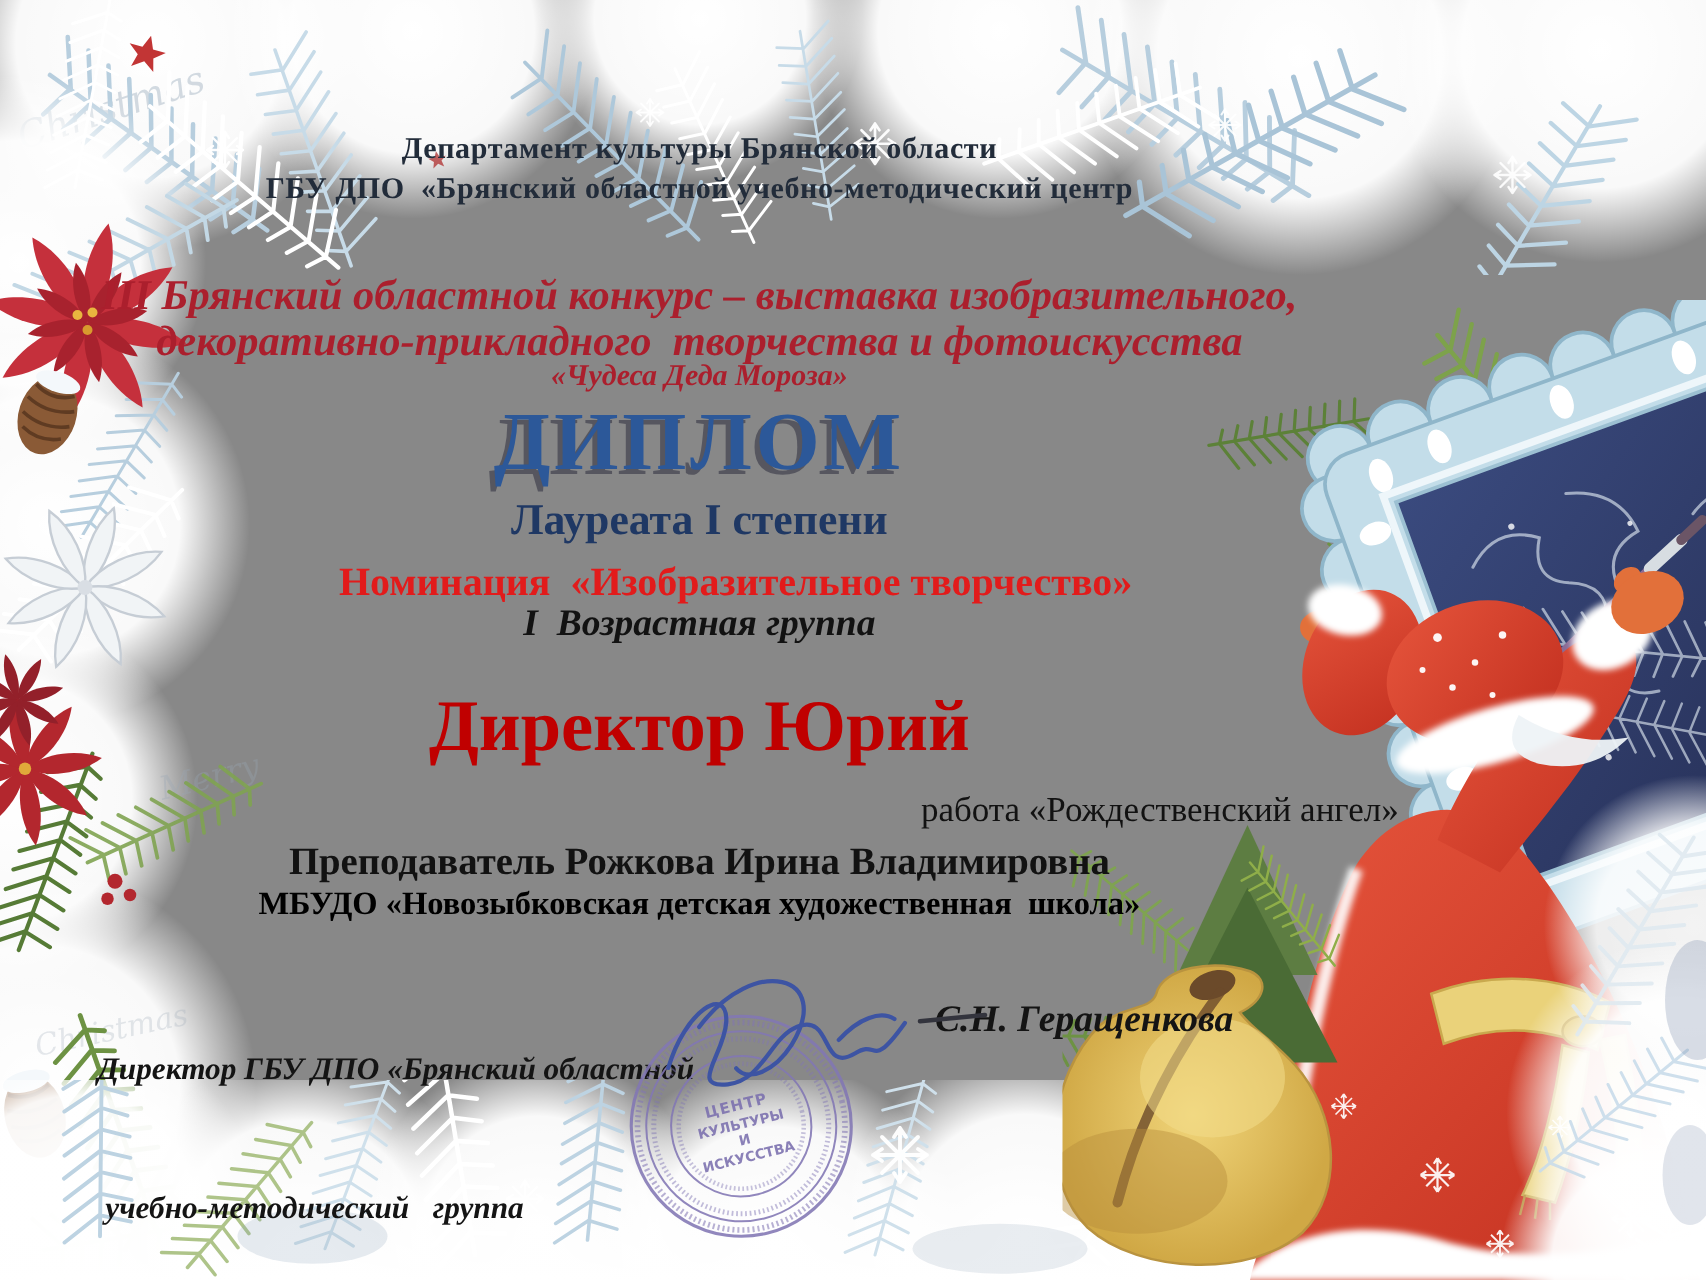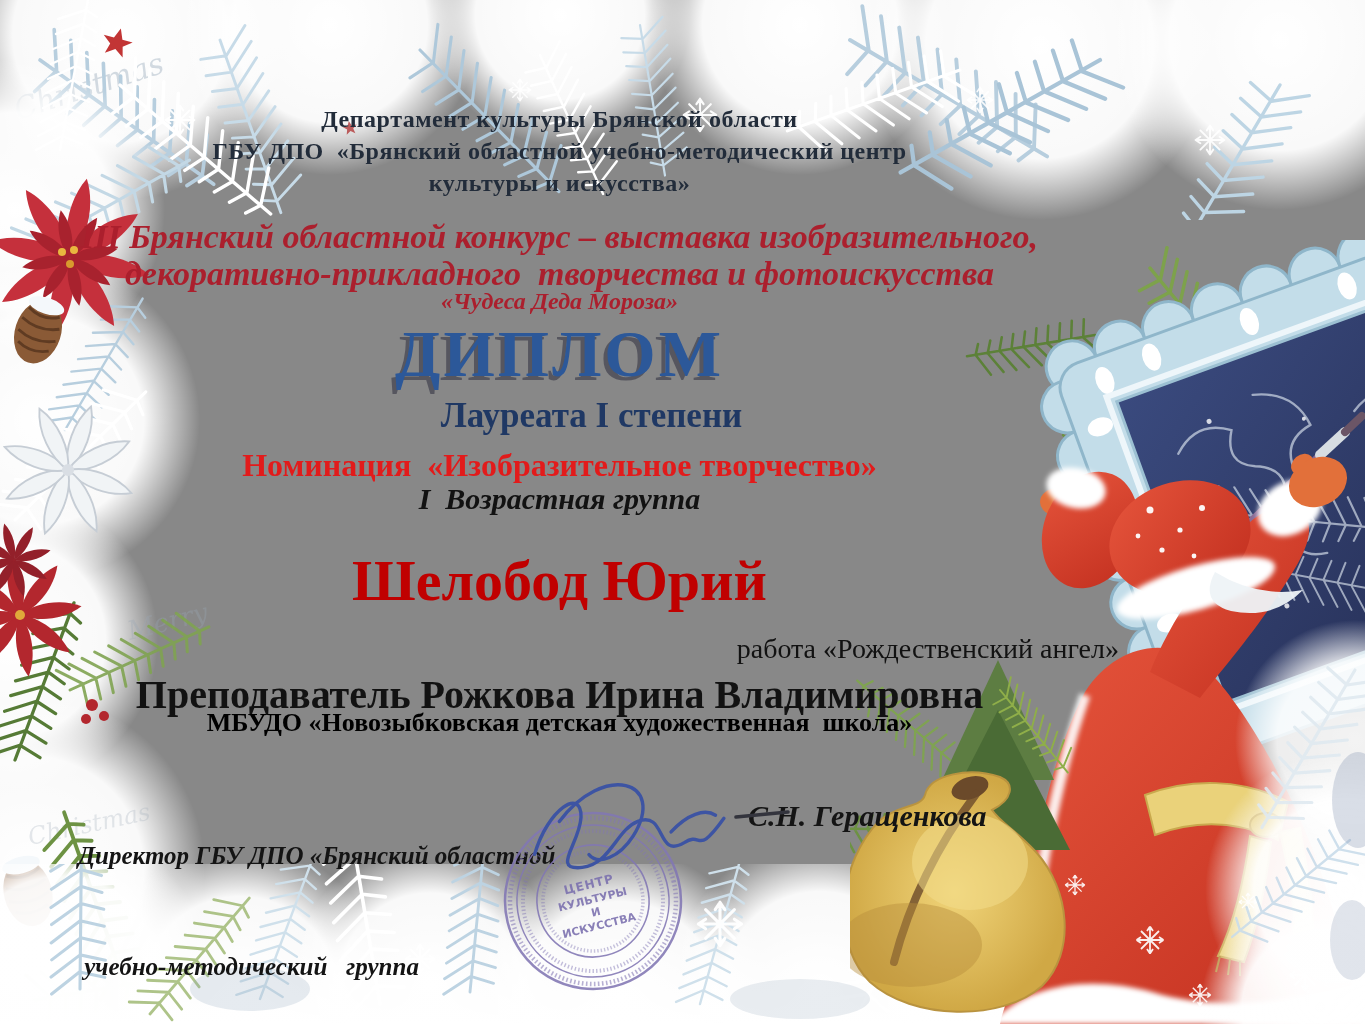--- a/index.html
+++ b/index.html
@@ -13,27 +13,27 @@
       #ffffff;
     font-family:"Liberation Serif","DejaVu Serif",serif;
   }
   .deco{position:absolute;pointer-events:none;}
   .z2{z-index:2}.z3{z-index:3}
   .txt{position:absolute;left:0;width:1119px;text-align:center;z-index:5;white-space:pre;}
   .org{font-size:24px;font-weight:bold;color:#222c3a;letter-spacing:.5px;}
   .contest{font-size:34px;font-weight:bold;font-style:italic;color:#ab1f2d;}
   .title{font-size:66px;font-weight:bold;color:#2c5899;letter-spacing:3px;
          text-shadow:-4px 4px 0 rgba(74,74,85,.8);}
-  .degree{font-size:35px;font-weight:bold;color:#1f3864;padding-left:32px;}
-  .nomination{font-size:32px;font-weight:bold;color:#e21b1b;}
+  .degree{font-size:35px;font-weight:bold;color:#1f3864;}
+  .nomination{font-size:32px;font-weight:bold;color:#e21b1b;padding-left:29px;}
   .age{font-size:30px;font-weight:bold;font-style:italic;color:#121212;}
   .awarded{font-size:34px;color:#121212;}
   .recipient{font-size:58px;font-weight:bold;color:#c00000;}
   .work{font-size:28px;color:#121212;text-align:right;}
-  .teacher{font-size:40px;font-weight:bold;color:#121212;}
+  .teacher{font-size:31px;font-weight:bold;color:#121212;}
   .school{font-size:26px;font-weight:bold;color:#000000;}
   .director{position:absolute;left:78px;top:763px;z-index:5;width:600px;text-align:left;
             font-size:25px;line-height:37px;font-weight:bold;font-style:italic;color:#141414;white-space:pre;}
   .signer{position:absolute;left:748px;top:799px;z-index:6;
           font-size:30px;font-weight:bold;font-style:italic;color:#141414;white-space:pre;}
   svg text.script{font-family:"DejaVu Serif",serif;font-style:italic;}
   svg text.stamp-t{font-family:"DejaVu Sans",sans-serif;font-weight:bold;}
 </style>
 </head>
 <body>
@@ -339,33 +339,32 @@
       <use href="#flake" stroke="#ffffff" stroke-width="2.4" opacity=".9" transform="translate(420,95) scale(.8)"></use>
       <use href="#flake" stroke="#ffffff" stroke-width="2.4" opacity=".9" transform="translate(1000,85) scale(.9)"></use>
     </g>
     <ellipse cx="250" cy="125" rx="60" ry="22" fill="#8fa6bb" opacity=".22"></ellipse>
     <ellipse cx="800" cy="135" rx="70" ry="20" fill="#8fa6bb" opacity=".2"></ellipse>
     <ellipse cx="1230" cy="115" rx="55" ry="22" fill="#8fa6bb" opacity=".22"></ellipse>
   </svg>
 
   <div class="txt org" style="top:106px">Департамент культуры Брянской области</div>
   <div class="txt org" style="top:138px">ГБУ ДПО  «Брянский областной учебно-методический центр</div>
-  <div class="txt org" style="top:170px">культуры и искусства»</div>
 
   <div class="txt contest" style="top:218px">III Брянский областной конкурс – выставка изобразительного,</div>
   <div class="txt contest" style="top:255px">декоративно-прикладного  творчества и фотоискусства</div>
   <div class="txt contest" style="top:288px;font-size:24px">«Чудеса Деда Мороза»</div>
 
   <div class="txt title" style="top:316px">ДИПЛОМ</div>
   <div class="txt degree" style="top:396px">Лауреата I степени</div>
 
   <div class="txt nomination" style="top:447px">Номинация  «Изобразительное творчество»</div>
   <div class="txt age" style="top:482px">I  Возрастная группа</div>
 
-  <div class="txt recipient" style="top:547px">Шелобод Юрий</div>
+  <div class="txt recipient" style="top:547px">Директор Юрий</div>
   <div class="txt work" style="top:633px">работа «Рождественский ангел»</div>
 
   <div class="txt teacher" style="top:671px">Преподаватель Рожкова Ирина Владимировна</div>
   <div class="txt school" style="top:708px">МБУДО «Новозыбковская детская художественная  школа»</div>
 
   <div class="director">
     <div>Директор ГБУ ДПО «Брянский областной</div>
     <div> учебно-методический   группа</div>
     
   </div>

